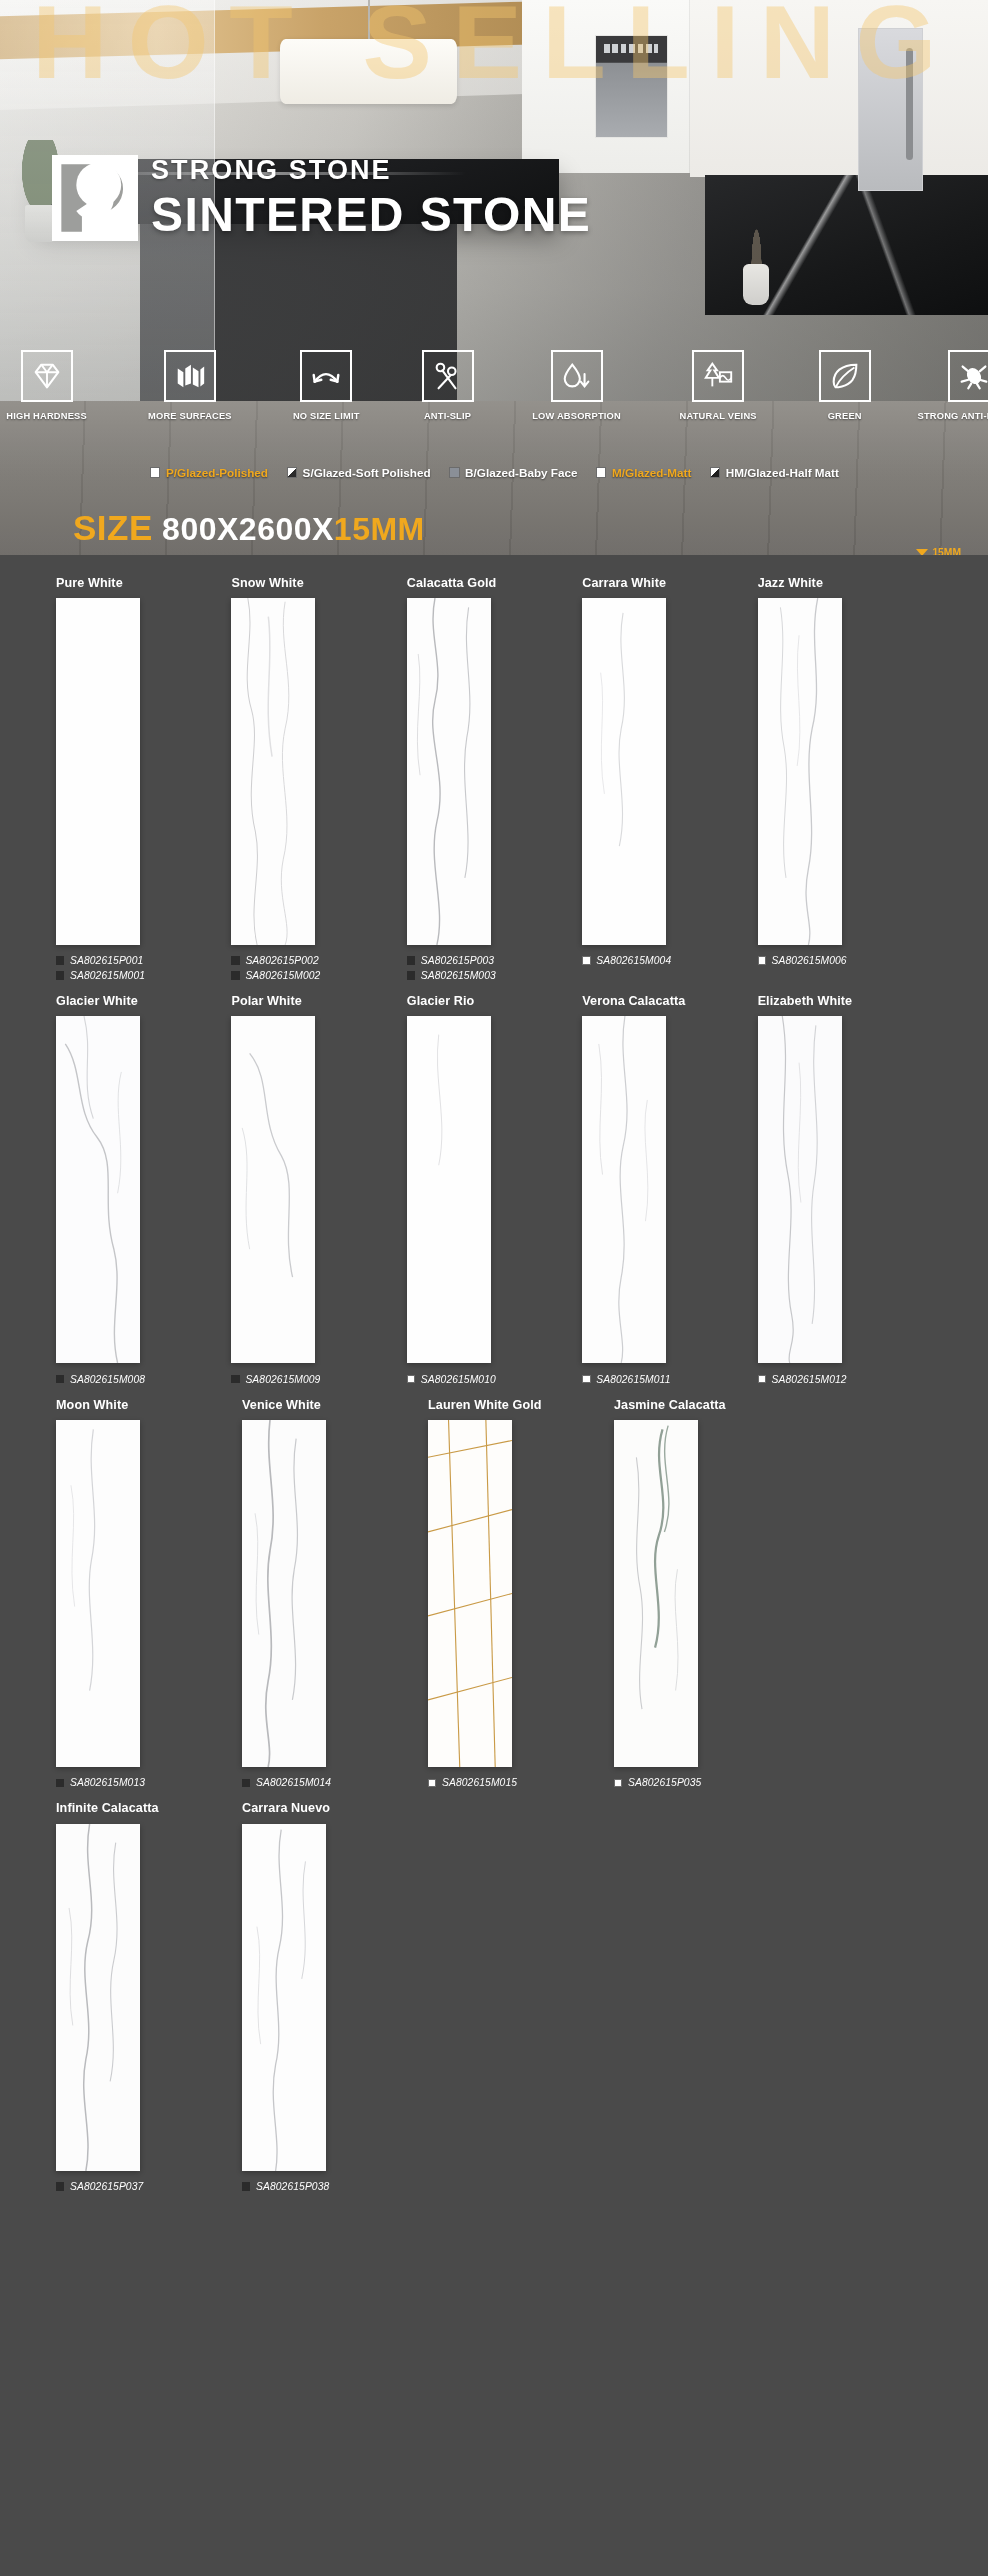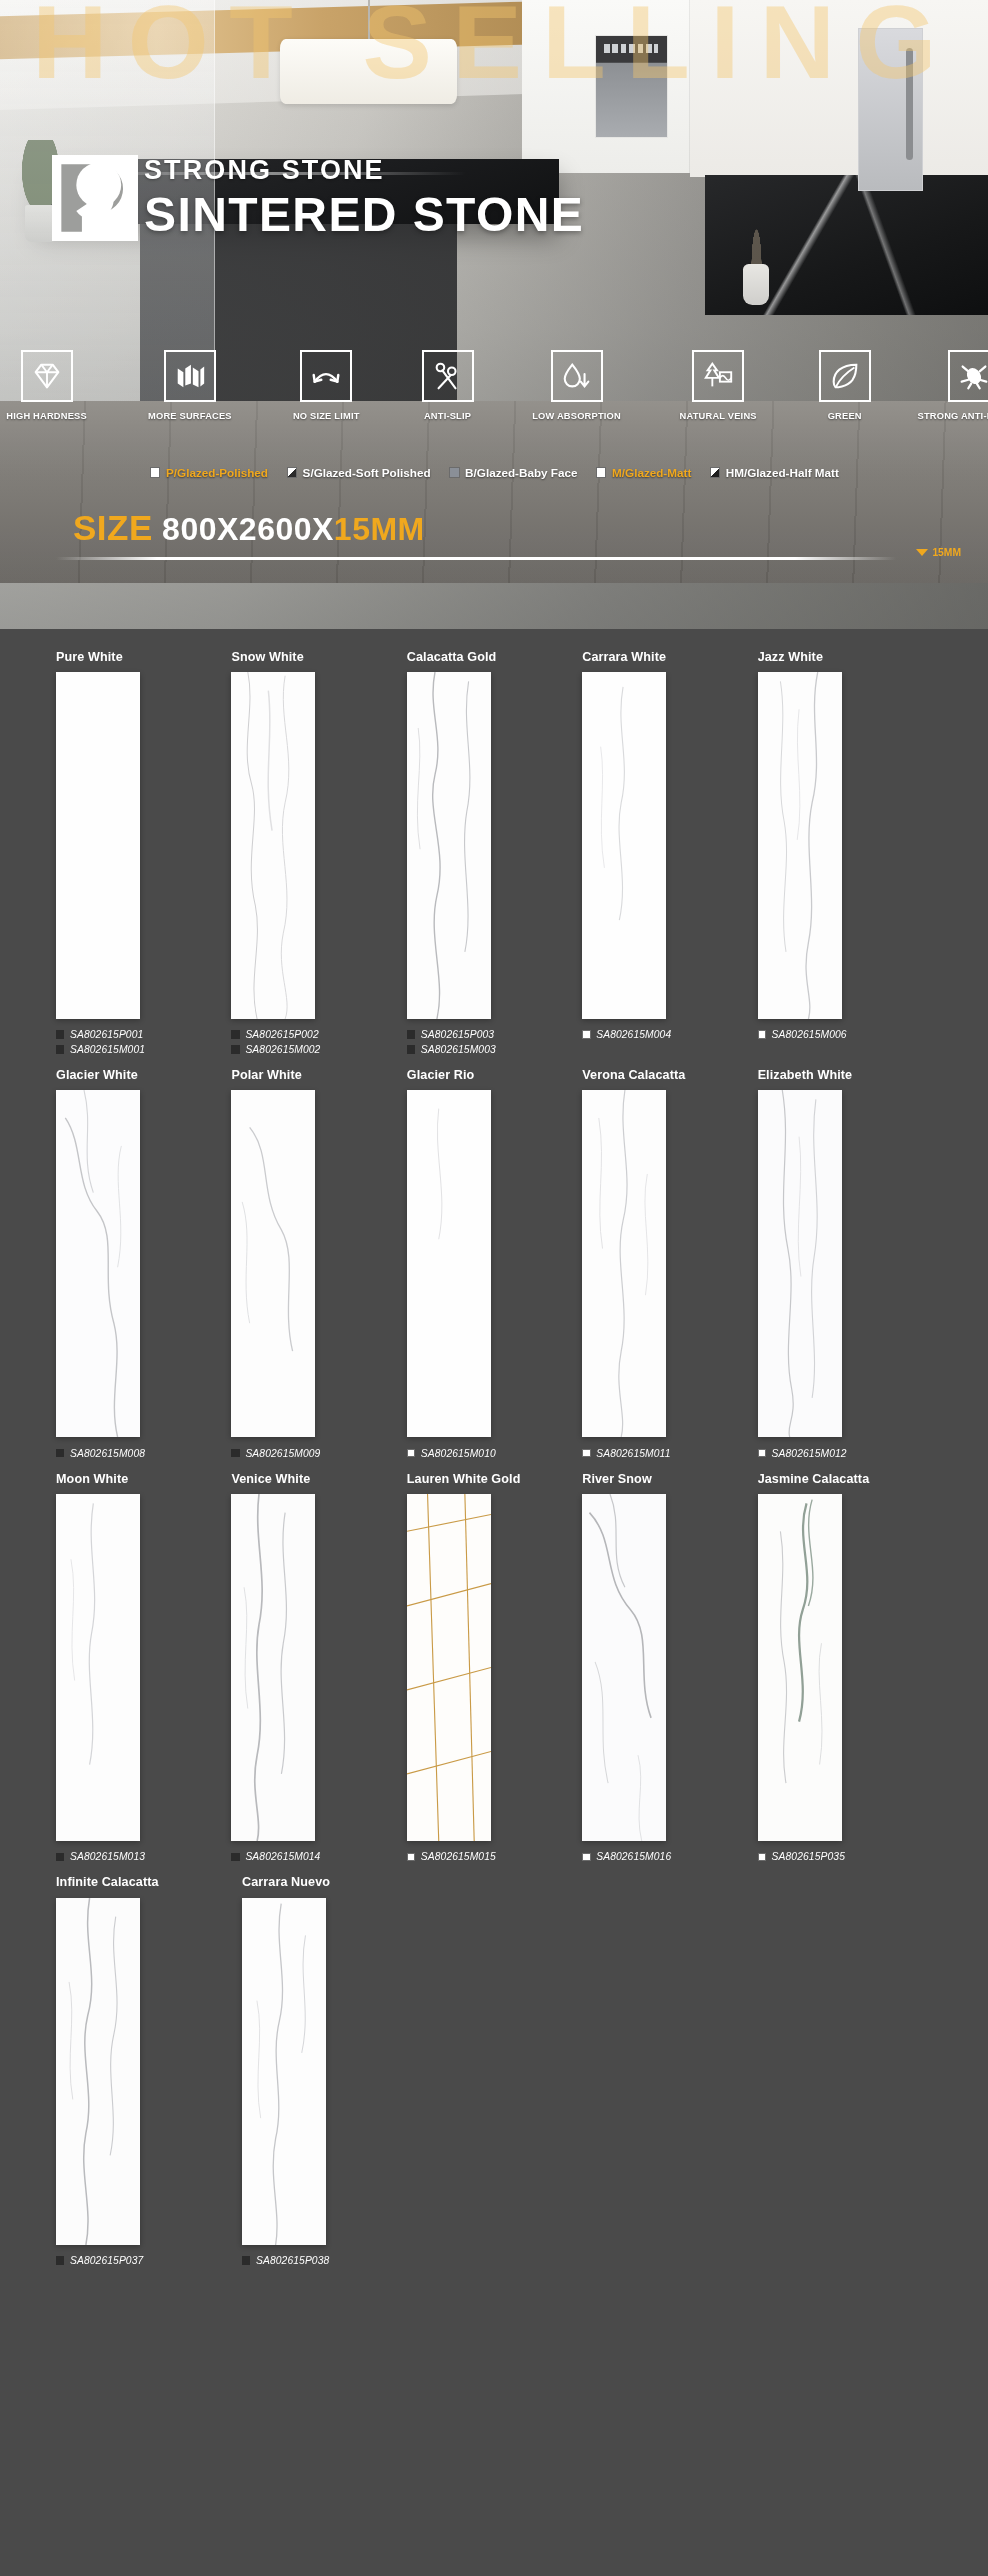--- a/index.html
+++ b/index.html
@@ -7,21 +7,21 @@
     width: 989px;
     font-family: "Liberation Sans", sans-serif;
     background: #4a4a4a;
     -webkit-font-smoothing: antialiased;
   }
   .page { width: 989px; position: relative; }
 
   
   .hero {
     position: relative;
-    height: 629px;
+    height: 555px;
     overflow: hidden;
     background: #b9bbb8;
   }
   .hero-photo {
     position: absolute; inset: 0;
     background:
       linear-gradient(180deg, rgba(255,255,255,0.0) 0%, rgba(120,122,120,0.25) 52%, rgba(96,98,96,0.55) 100%),
       linear-gradient(105deg, #e9e8e4 0%, #dedcd7 18%, #cfcdc8 34%, #b4b2ad 50%, #9a9894 66%, #86847f 82%, #6f6d69 100%);
   }
   
@@ -131,21 +131,21 @@
     position:absolute; left:0; top:-17px; width:989px;
     font-size: 104px; font-weight: 900; letter-spacing: 20.5px;
     color: rgba(244,198,110,.42);
     text-align:center; white-space:nowrap; pointer-events:none;
     font-family:"Liberation Sans", sans-serif;
   }
 
   
   .brand {
     position:absolute; left:52px; top:155px;
-    display:flex; align-items:center; gap:6px;
+    display:flex; align-items:center; gap:13px;
   }
   .logo-mark {
     width:86px; height:86px; position:relative; flex:none;
   }
   .logo-mark svg { position:absolute; inset:0; }
   .brand-text { display:flex; flex-direction:column; line-height:1; }
   .brand-top {
     color:#ffffff; font-size:27px; font-weight:700; letter-spacing:2.1px;
     text-shadow: 0 0.9px 2.8px rgba(0,0,0,.35);
   }
@@ -657,38 +657,20 @@
           </svg>
         </div>
         <div class="codes">
           <div class="code-line">
             <span class="code-box"></span>
             <span class="code-text">SA802615M015</span>
           </div>
         </div>
       </div>
 
-      <div class="cell">
-        <div class="cell-name">River Snow</div>
-        <div class="slab">
-          <svg viewBox="0 0 90 372" preserveAspectRatio="none">
-              <rect width="90" height="372" fill="#fbfbfc"></rect>
-            <path d="M8 20 C36 50 22 90 52 124 C76 152 58 196 74 240" stroke="#b5b6b9" stroke-width="1.7" fill="none"></path>
-            <path d="M30 0 C44 36 28 66 46 100" stroke="#c7c8cb" stroke-width="1.3" fill="none"></path>
-            <path d="M14 180 C30 220 16 260 28 310" stroke="#d6d7d9" stroke-width="1.1" fill="none"></path>
-            <path d="M60 280 C68 310 56 340 64 372" stroke="#dedfe1" stroke-width="1" fill="none"></path>
-          </svg>
-        </div>
-        <div class="codes">
-          <div class="code-line">
-            <span class="code-box"></span>
-            <span class="code-text">SA802615M016</span>
-          </div>
-        </div>
-      </div>
 
       <div class="cell">
         <div class="cell-name">Jasmine Calacatta</div>
         <div class="slab">
           <svg viewBox="0 0 90 372" preserveAspectRatio="none">
               <rect width="90" height="372" fill="#fcfcfb"></rect>
             <path d="M52 10 C40 50 62 84 48 124 C36 160 56 200 44 244" stroke="#7e8f84" stroke-width="2.4" fill="none" opacity=".85"></path>
             <path d="M58 6 C46 46 68 80 54 120" stroke="#9aa99f" stroke-width="1.5" fill="none"></path>
             <path d="M24 40 C32 90 18 130 28 180 C36 225 22 265 30 310" stroke="#cbccce" stroke-width="1.2" fill="none"></path>
             <path d="M68 160 C60 200 74 240 66 290" stroke="#dadbdd" stroke-width="1" fill="none"></path>

